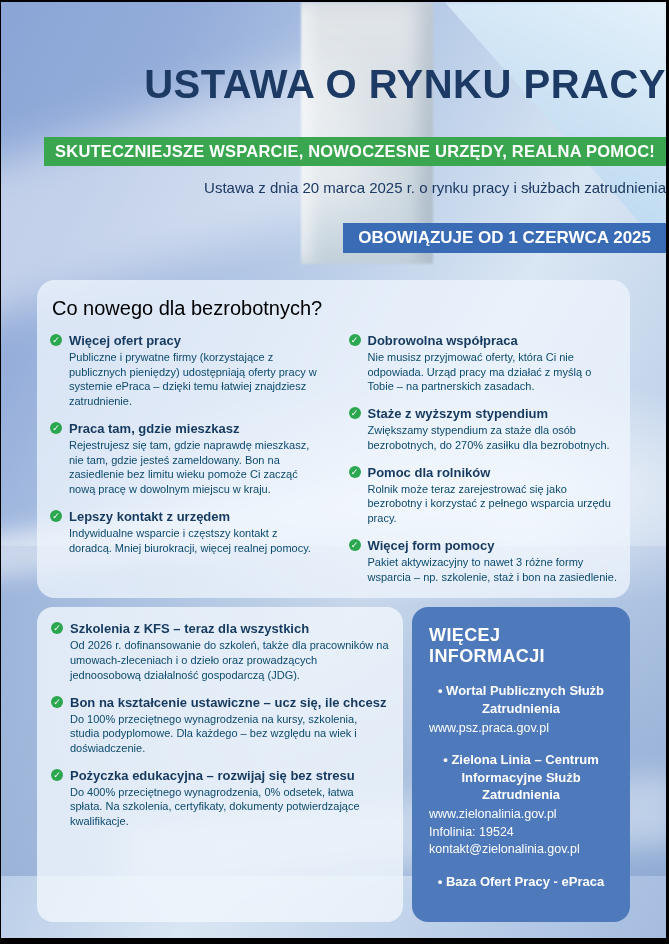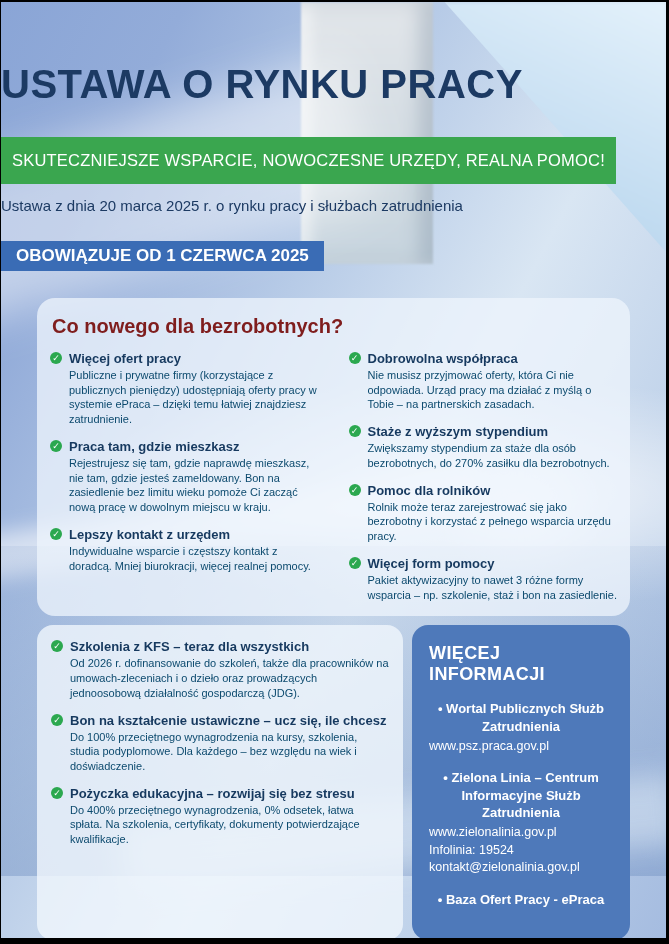--- a/index.html
+++ b/index.html
@@ -30,30 +30,30 @@
     background:radial-gradient(ellipse at 72% 55%, rgba(255,255,255,.8) 0%, rgba(255,255,255,0) 62%); }
   .ph-face { position:absolute; left:430px; top:430px; width:180px; height:150px;
     background:radial-gradient(ellipse at 50% 50%, rgba(250,252,255,.9), rgba(250,252,255,0) 70%);
     filter:blur(6px); }
   .ph-bottom { position:absolute; left:0; bottom:62px; width:100%; height:330px;
     background:linear-gradient(180deg, rgba(130,158,202,.15) 0%, rgba(110,142,192,.42) 100%); }
   .ph-band3 { position:absolute; left:120px; bottom:70px; width:560px; height:70px;
     background:rgba(230,240,250,.5); transform:rotate(-5deg); filter:blur(14px); }
   
   .content { position:absolute; inset:0; display:flex; flex-direction:column; }
-  .header { margin-top:60px; text-align:left; }
+  .header { margin-top:60px; text-align:right; }
   .title { font-size:40px; font-weight:800; color:#1c3a63; letter-spacing:.5px; }
-  .banner-green { display:inline-block; background:#3aa64f; color:#fff; font-weight:400;
-    font-size:16.5px; letter-spacing:.2px; padding:14px 11px; margin-top:12px; }
+  .banner-green { display:inline-block; background:#3aa64f; color:#fff; font-weight:700;
+    font-size:16.5px; letter-spacing:.2px; padding:5px 11px; margin-top:12px; }
   .subtitle { margin-top:13px; color:#1c3a63; font-weight:400; font-size:15px; }
   .banner-blue { display:inline-block; background:#3a6cb5; color:#fff; font-weight:700;
     font-size:17px; padding:5px 15px; margin-top:9px; }
   .panel1 { margin:27px 36px 0; background:rgba(238,245,252,.76); border-radius:18px;
     padding:15px 13px 2px; }
-  .h-green-lg { color:#7f1d1d; font-size:20px; font-weight:700; margin:2px 0 13px 2px; }
+  .h-green-lg { color:#000000; font-size:20px; font-weight:400; margin:2px 0 13px 2px; }
   .cols { display:flex; gap:30px; }
   .col { flex:1; }
   .item { position:relative; padding-left:19px; margin-bottom:12px; }
   .check { position:absolute; left:0; top:1px; width:12px; height:12px; border-radius:50%;
     background:#2ba84f; color:#fff; font-size:9px; line-height:12px; text-align:center; font-weight:700; }
   .item-title { font-weight:700; font-size:13px; color:#16395f; margin-bottom:2px; }
   .item-body { font-size:11px; color:#0c4a6e; line-height:1.34; }
   .row2 { margin:9px 36px 0; display:flex; gap:9px; align-items:stretch; flex:0 0 auto; }
   .panel2 { width:366px; background:rgba(240,246,252,.8); border-radius:16px; padding:14px 14px 4px; }
   .h-green-md { color:#36a452; font-size:16.5px; font-weight:800; margin:0 0 11px 2px; }

